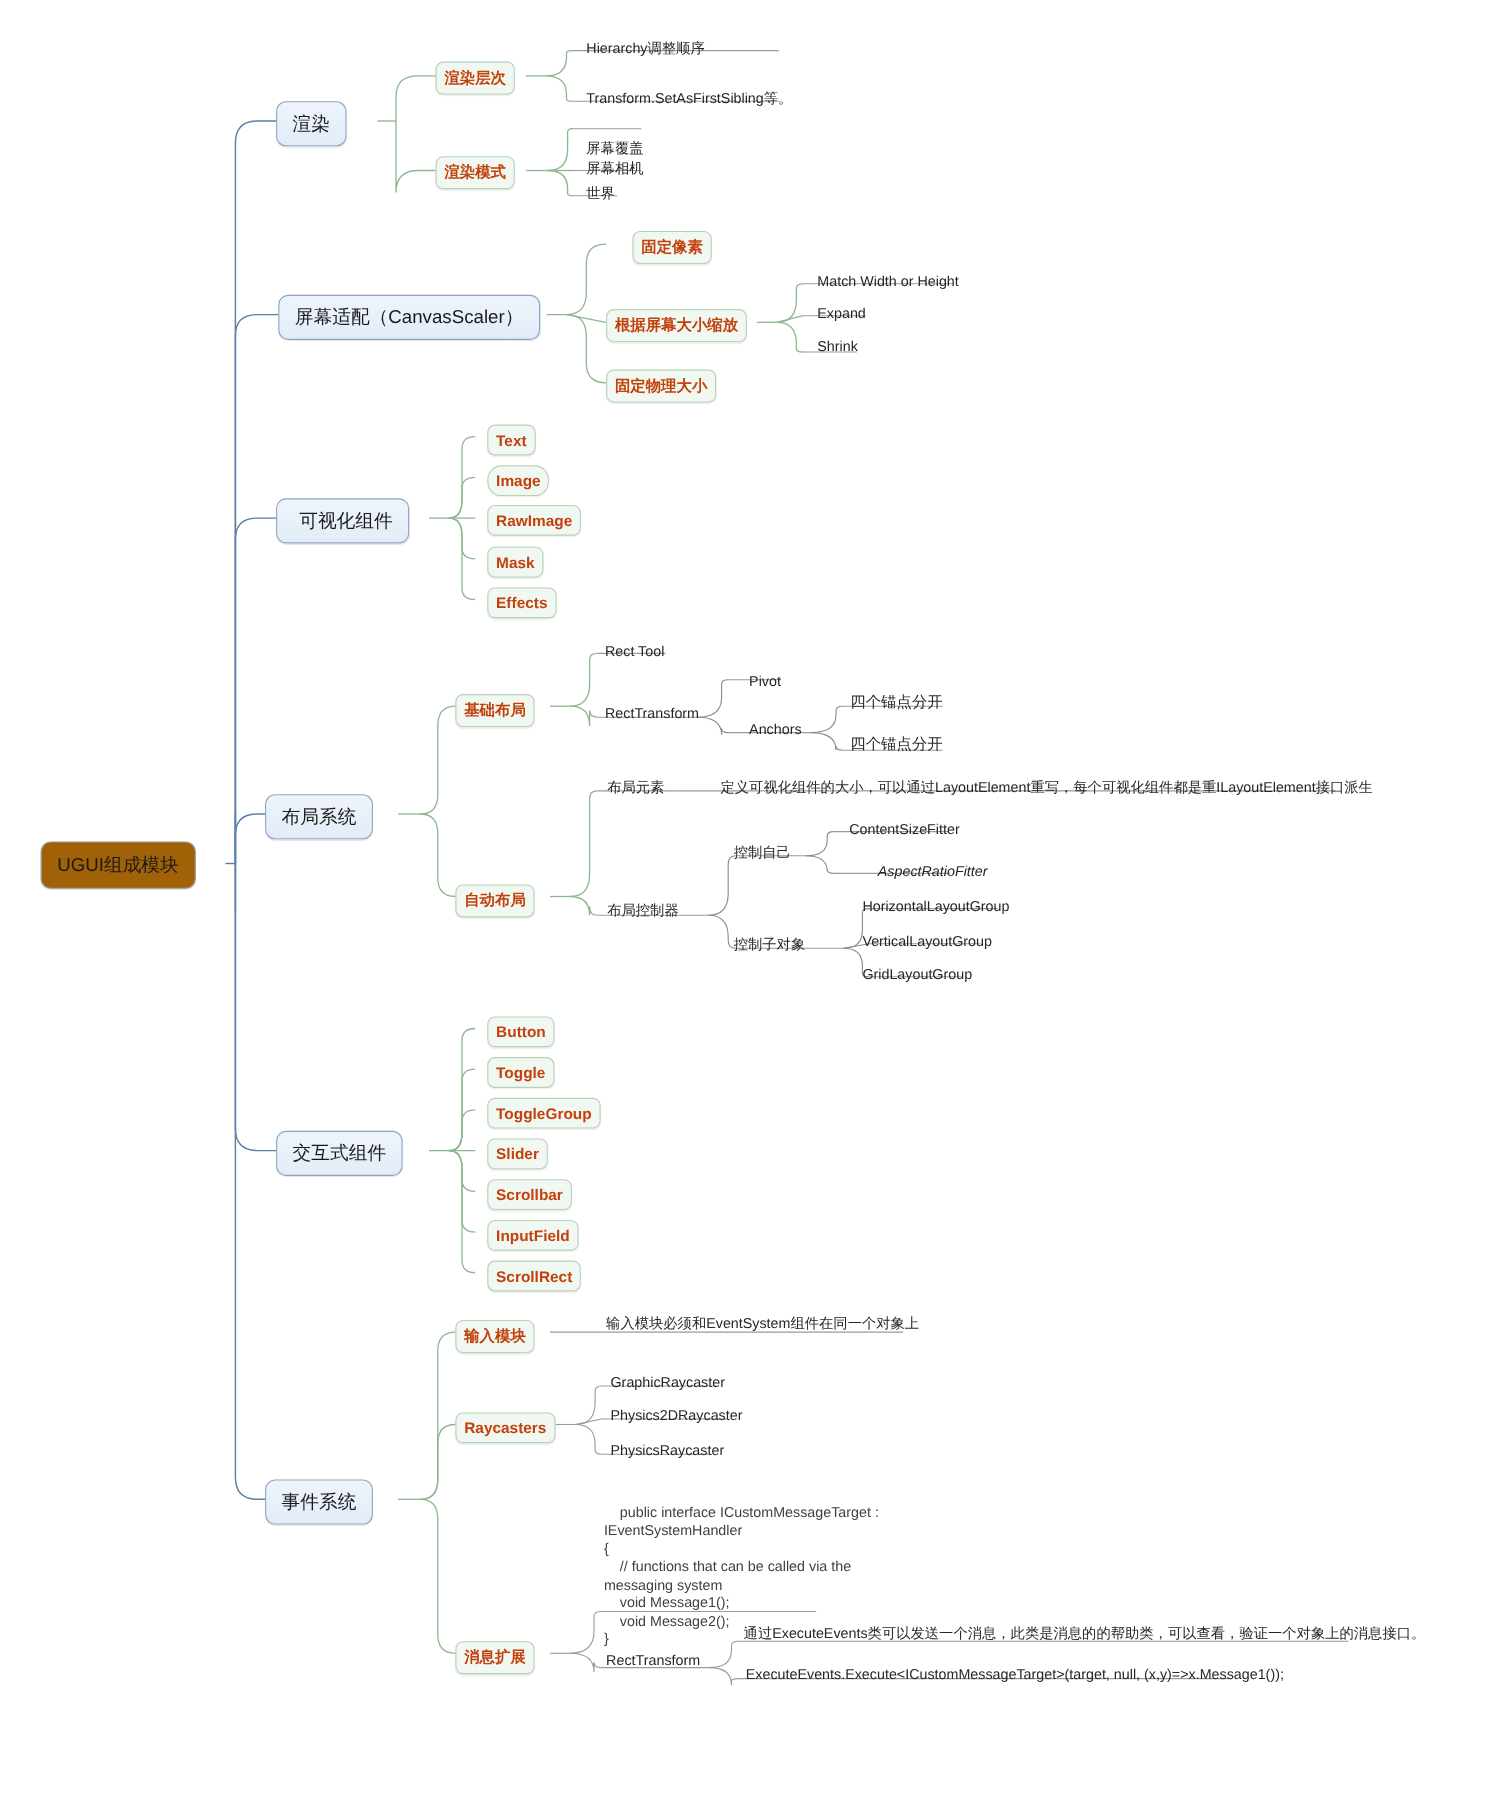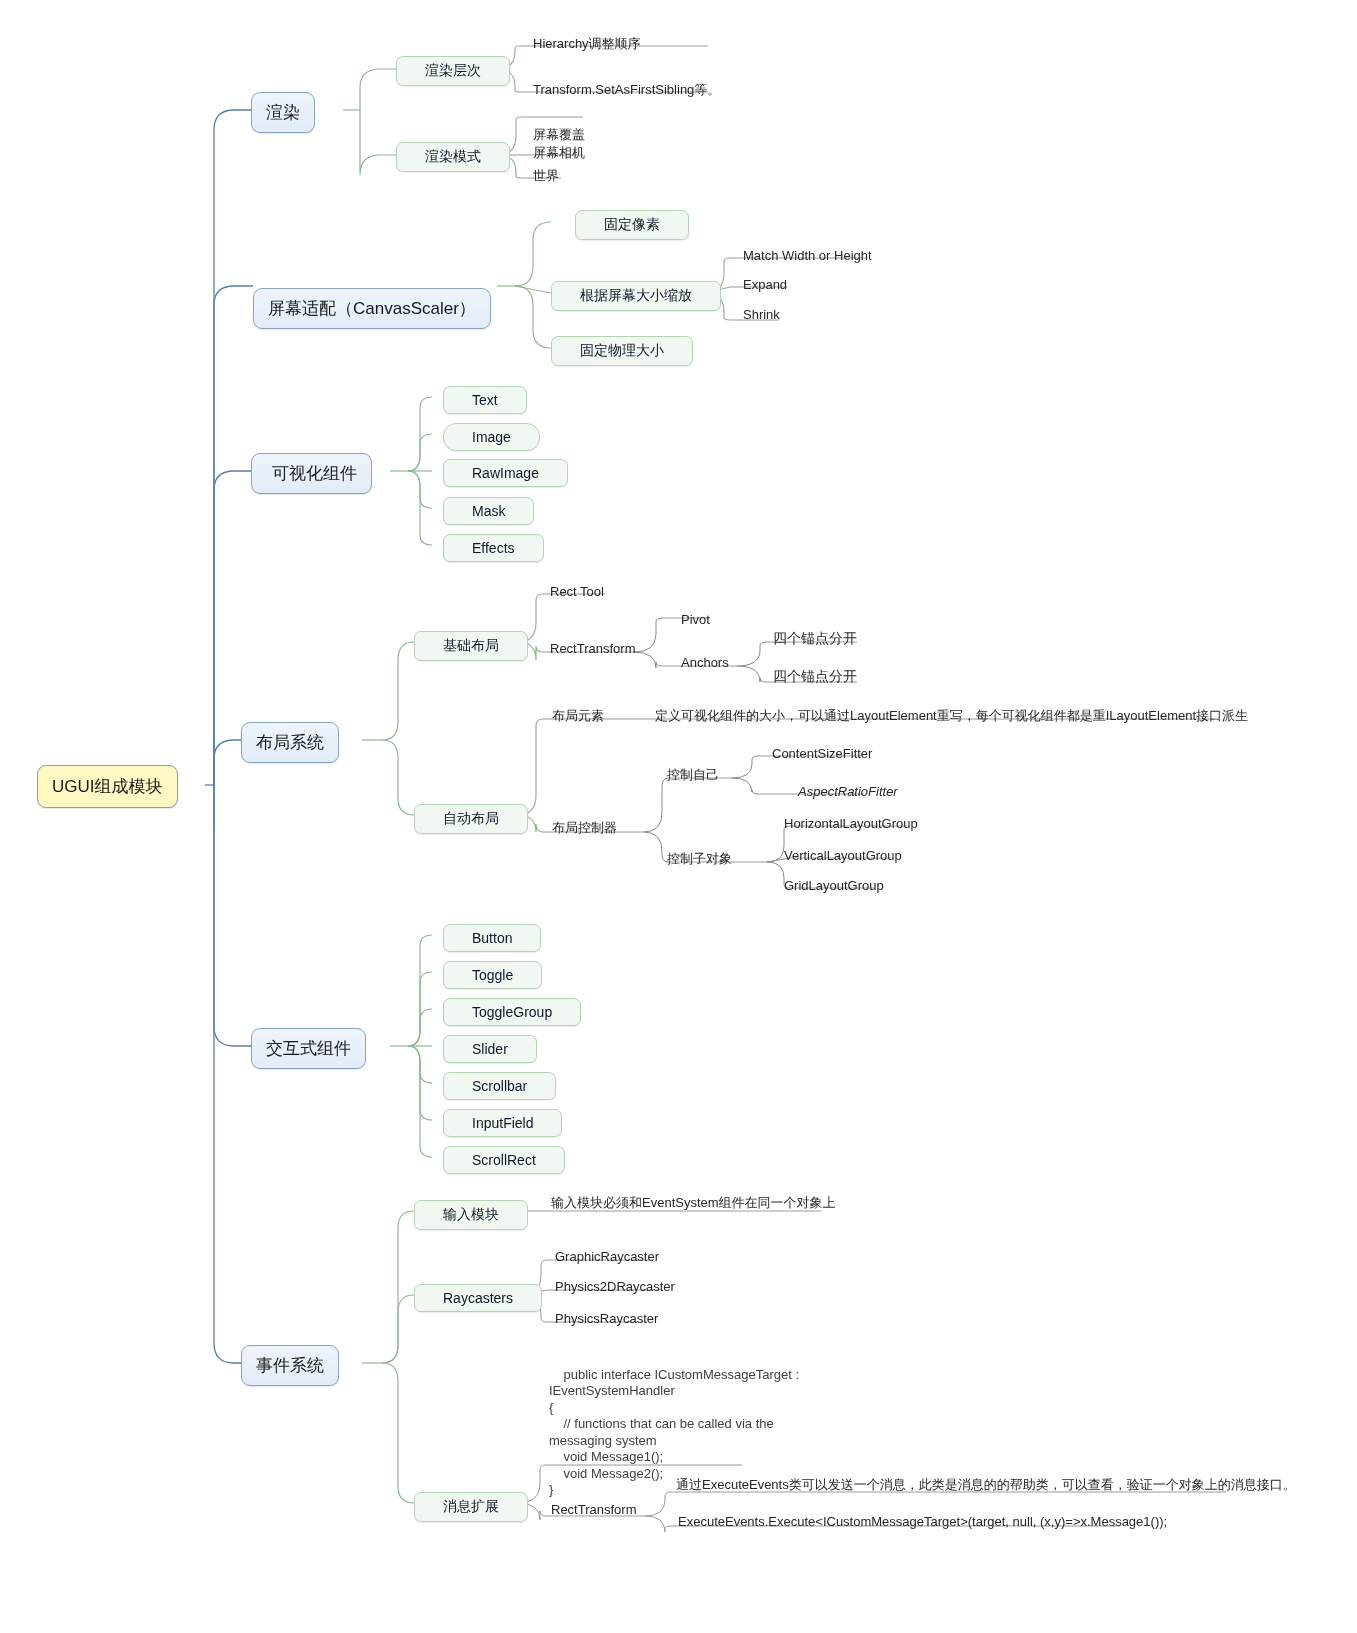--- a/index.html
+++ b/index.html
@@ -12,21 +12,21 @@
     color:#222222;
   }
   #canvas{position:absolute;left:0;top:0;width:1357px;height:1633px;}
   svg.links{position:absolute;left:0;top:0;width:1357px;height:1633px;pointer-events:none;}
 
   .node{position:absolute;box-sizing:border-box;white-space:nowrap;}
 
   
   .root{
     border:1px solid #9a9a9a;
-    background:#fef9c3;
+    background:#a16207;
     border-radius:9px;
     padding:9px 14px;
     font-size:17px;
     color:#1a1a1a;
     box-shadow:0 1px 1px rgba(0,0,0,.10);
   }
   
   .lv1{
     border:1px solid #8ba4c4;
     background:linear-gradient(180deg,#eef4fb 0%,#e2ecf8 100%);
@@ -34,24 +34,25 @@
     padding:8px 14px;
     font-size:17px;
     color:#1a1a1a;
     box-shadow:0 1px 1px rgba(0,0,0,.10);
   }
   
   .lv2{
     border:1px solid #b7d3b7;
     background:#f1f8f1;
     border-radius:7px;
-    padding:5px 28px;
+    padding:5px 7px;
     font-size:14px;
-    color:#0f172a;
+    color:#c2410c;
     box-shadow:0 1px 1px rgba(0,0,0,.07);
+    font-weight:bold;
   }
   
   .leaf{
     font-size:13px;
     color:#262626;
     padding:0 2px 2px 2px;
     line-height:15px;
   }
   .code{
     font-size:13px;
@@ -230,21 +231,21 @@
   <div class="node leaf" style="left:531px;top:107px;margin-top:20px;">
     <span>屏幕覆盖</span>
   </div>
   <div class="node leaf" style="left:531px;top:145px;">
     <span>屏幕相机</span>
   </div>
   <div class="node leaf" style="left:531px;top:168px;">
     <span>世界</span>
   </div>
 
-  <div class="node lv1" style="left:253px;top:268px;margin-top:20px;">
+  <div class="node lv1" style="left:253px;top:268px;">
     <span>屏幕适配（CanvasScaler）</span>
   </div>
   <div class="node lv2" style="left:551px;top:210px;margin-left:24px;">
     <span>固定像素</span>
   </div>
   <div class="node lv2" style="left:551px;top:281px;">
     <span>根据屏幕大小缩放</span>
   </div>
   <div class="node lv2" style="left:551px;top:336px;">
     <span>固定物理大小</span>

